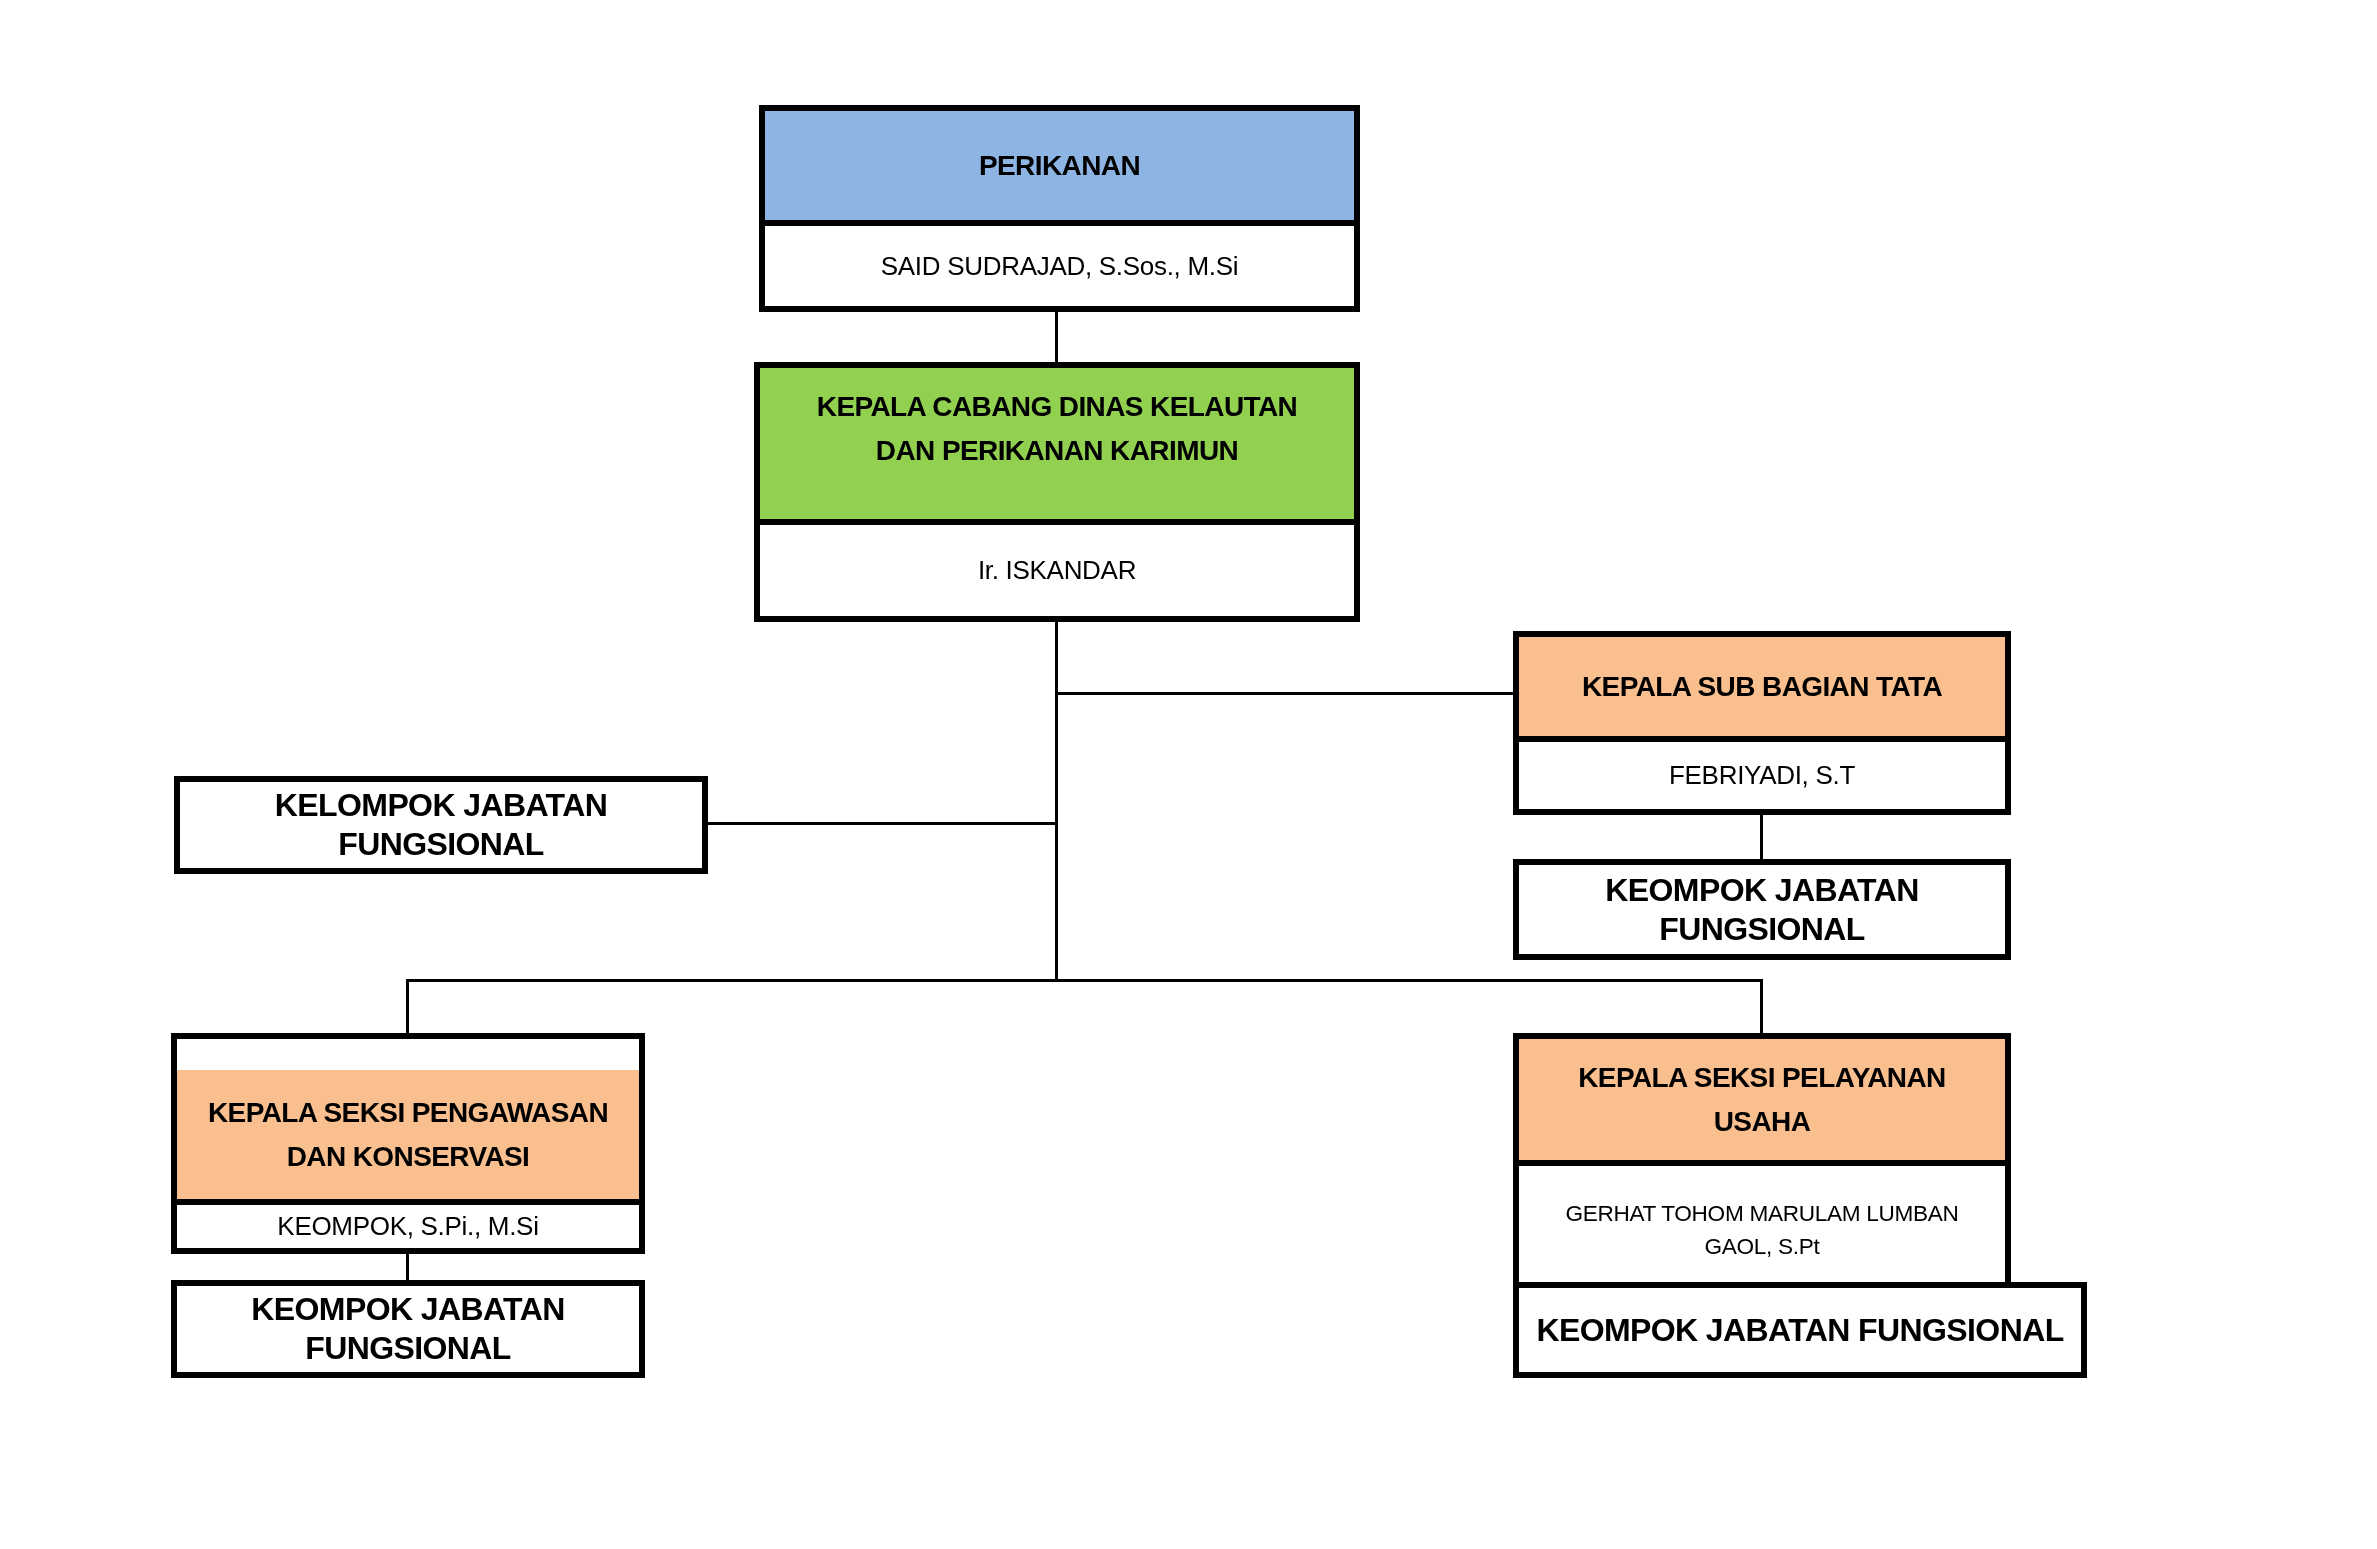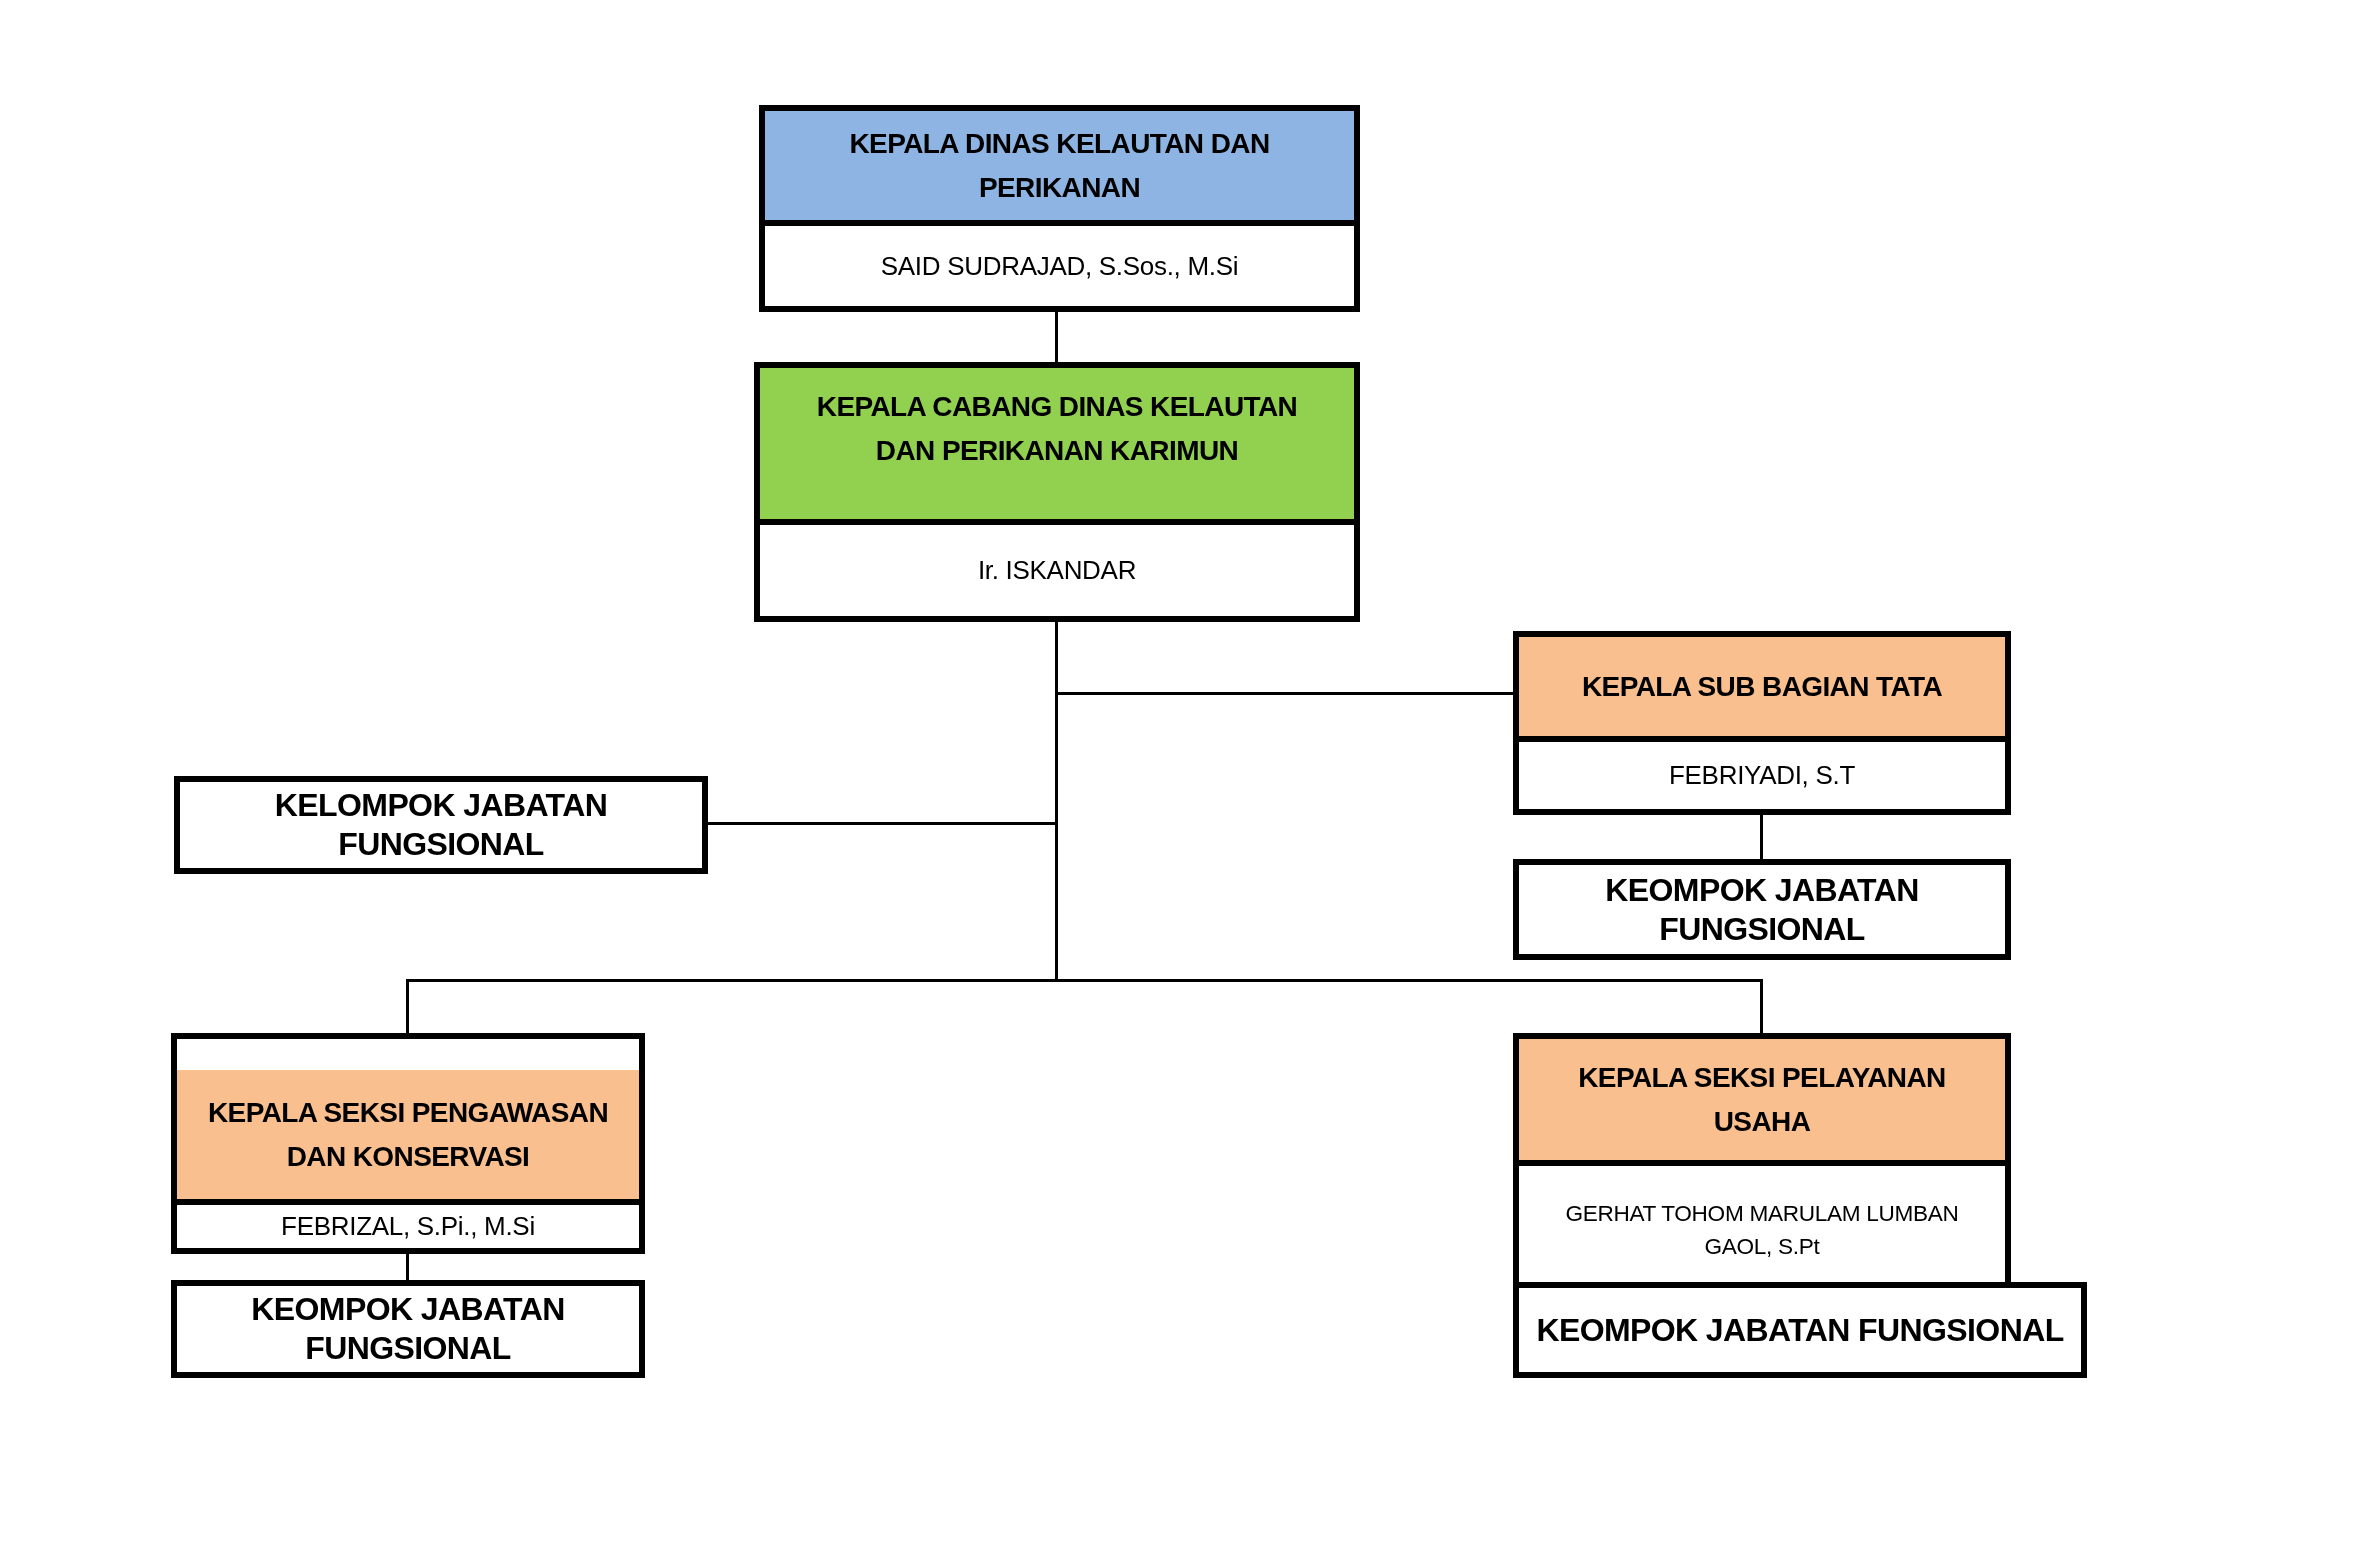--- a/index.html
+++ b/index.html
@@ -77,21 +77,20 @@
   <div class="cline h" style="left:406px; top:979px; width:1356px;"></div>
   <div class="cline v" style="left:406px; top:979px; height:55px;"></div>
   <div class="cline v" style="left:1760px; top:979px; height:55px;"></div>
   <div class="cline v" style="left:1760px; top:814px; height:46px;"></div>
   <div class="cline v" style="left:406px; top:1253px; height:27.4px;"></div>
   <div class="cline v" style="left:1760px; top:1242px; height:40px;"></div>
 
   <div class="node" style="left:759px; top:105px; width:601px; height:207px;">
     <div class="hdr c-blue" style="height:115px;">
       <div class="role">
-        <div>KEPALA DINAS KELAUTAN DAN</div>
         <div>PERIKANAN</div>
       </div>
     </div>
     <div class="bdy">
       <div class="nm">SAID SUDRAJAD, S.Sos., M.Si</div>
     </div>
   </div>
 
   <div class="node" style="left:754px; top:362px; width:606px; height:260px;">
     <div class="hdr c-green top" style="height:157px;">
@@ -130,21 +129,21 @@
   </div>
 
   <div class="node" style="left:171px; top:1033px; width:474px; height:221px;">
     <div class="hdr c-orange" style="height:135px;margin-top:31px;">
       <div class="role">
         <div>KEPALA SEKSI PENGAWASAN</div>
         <div>DAN KONSERVASI</div>
       </div>
     </div>
     <div class="bdy">
-      <div class="nm">FEBRIZAL, S.Pi., M.Si</div>
+      <div class="nm">KEOMPOK, S.Pi., M.Si</div>
     </div>
   </div>
 
   <div class="node plain" style="left:171px; top:1280px; width:474px; height:98px;">
     <div class="role">
       <div>KEOMPOK JABATAN</div>
       <div>FUNGSIONAL</div>
     </div>
   </div>
 

